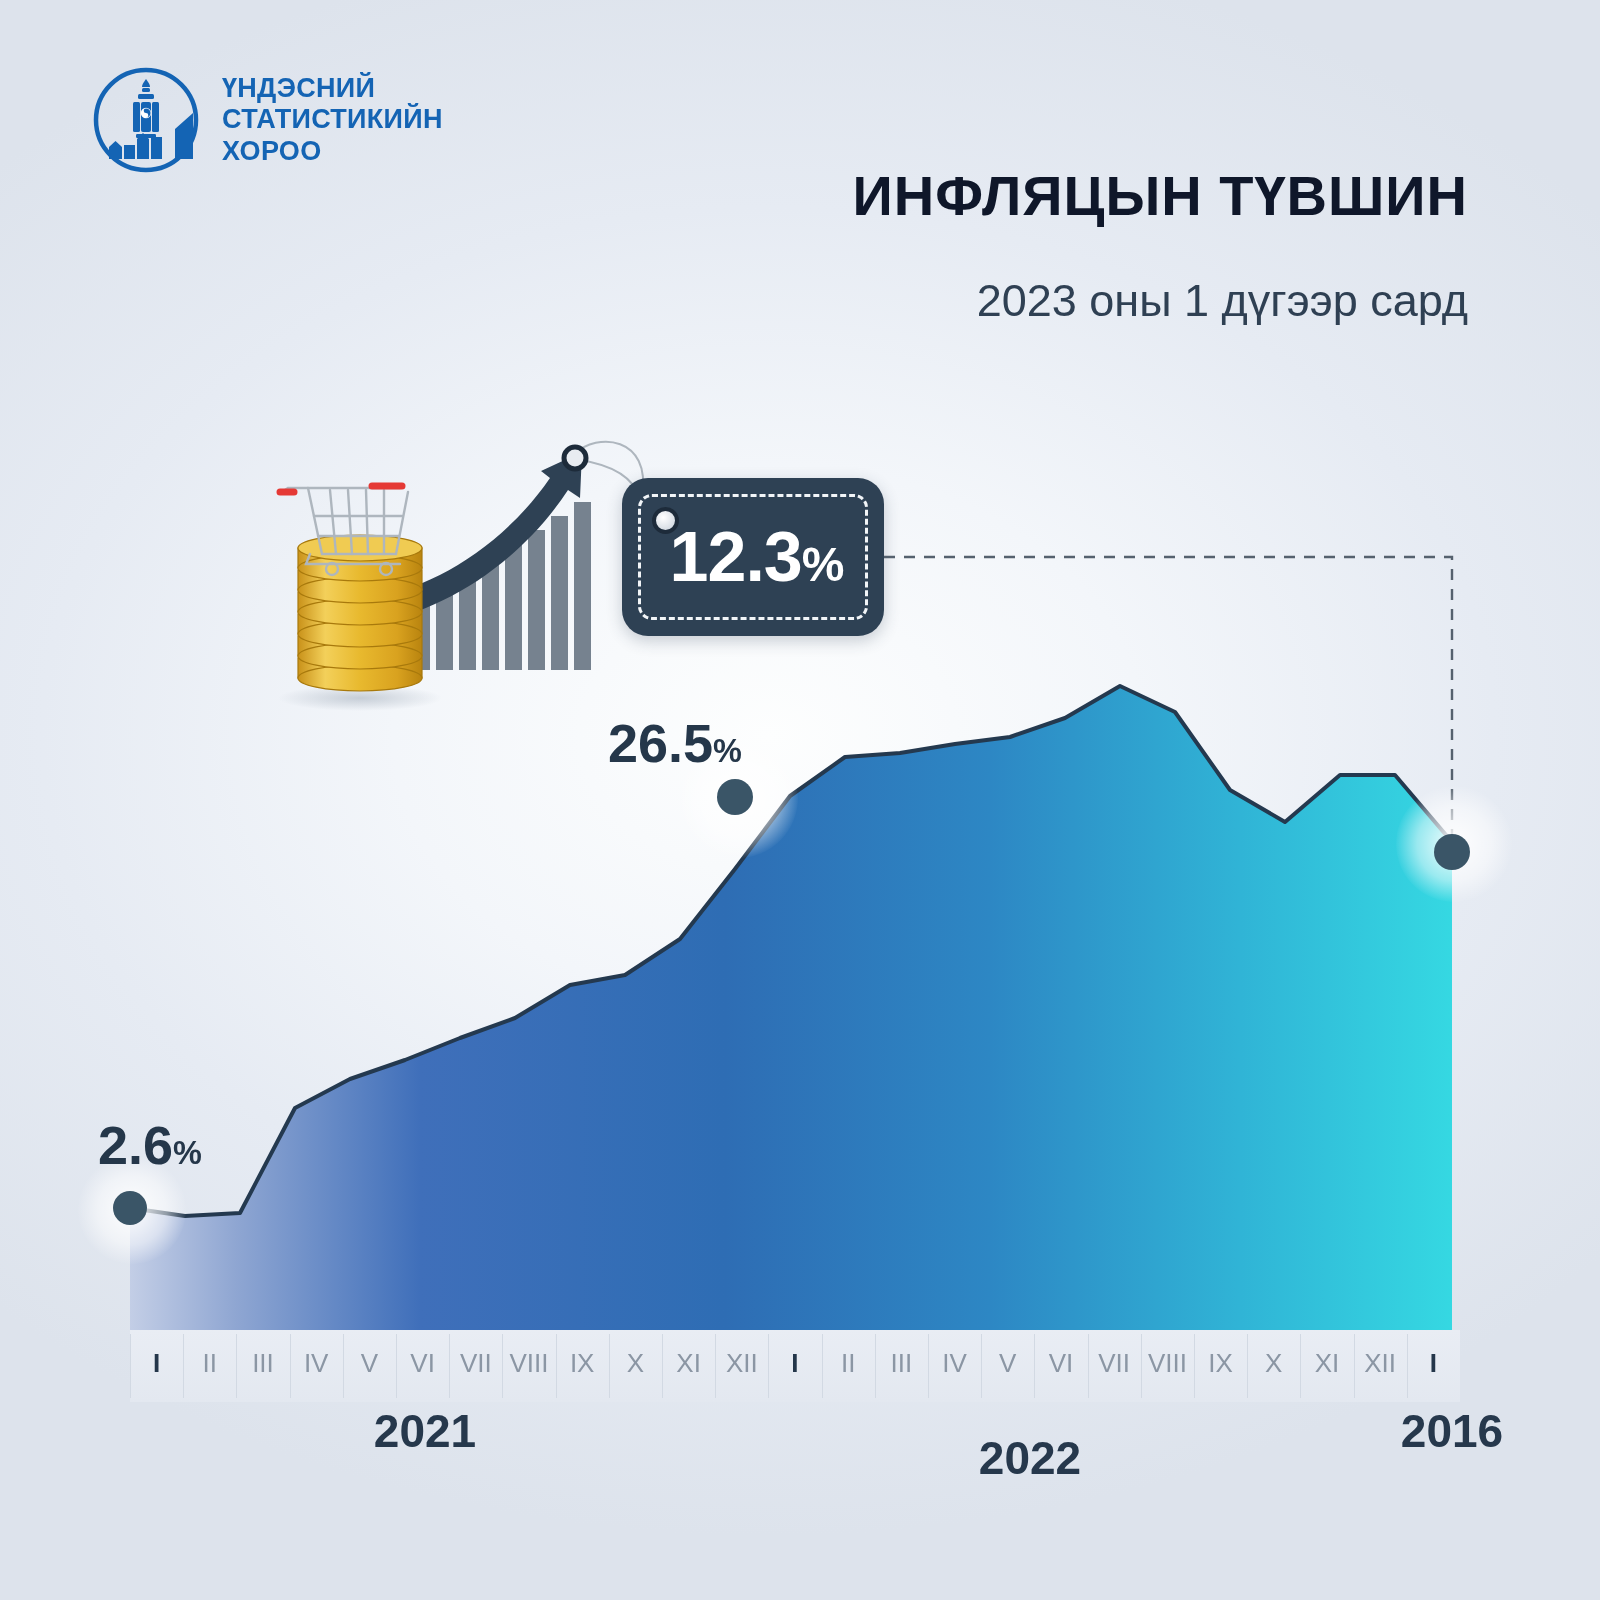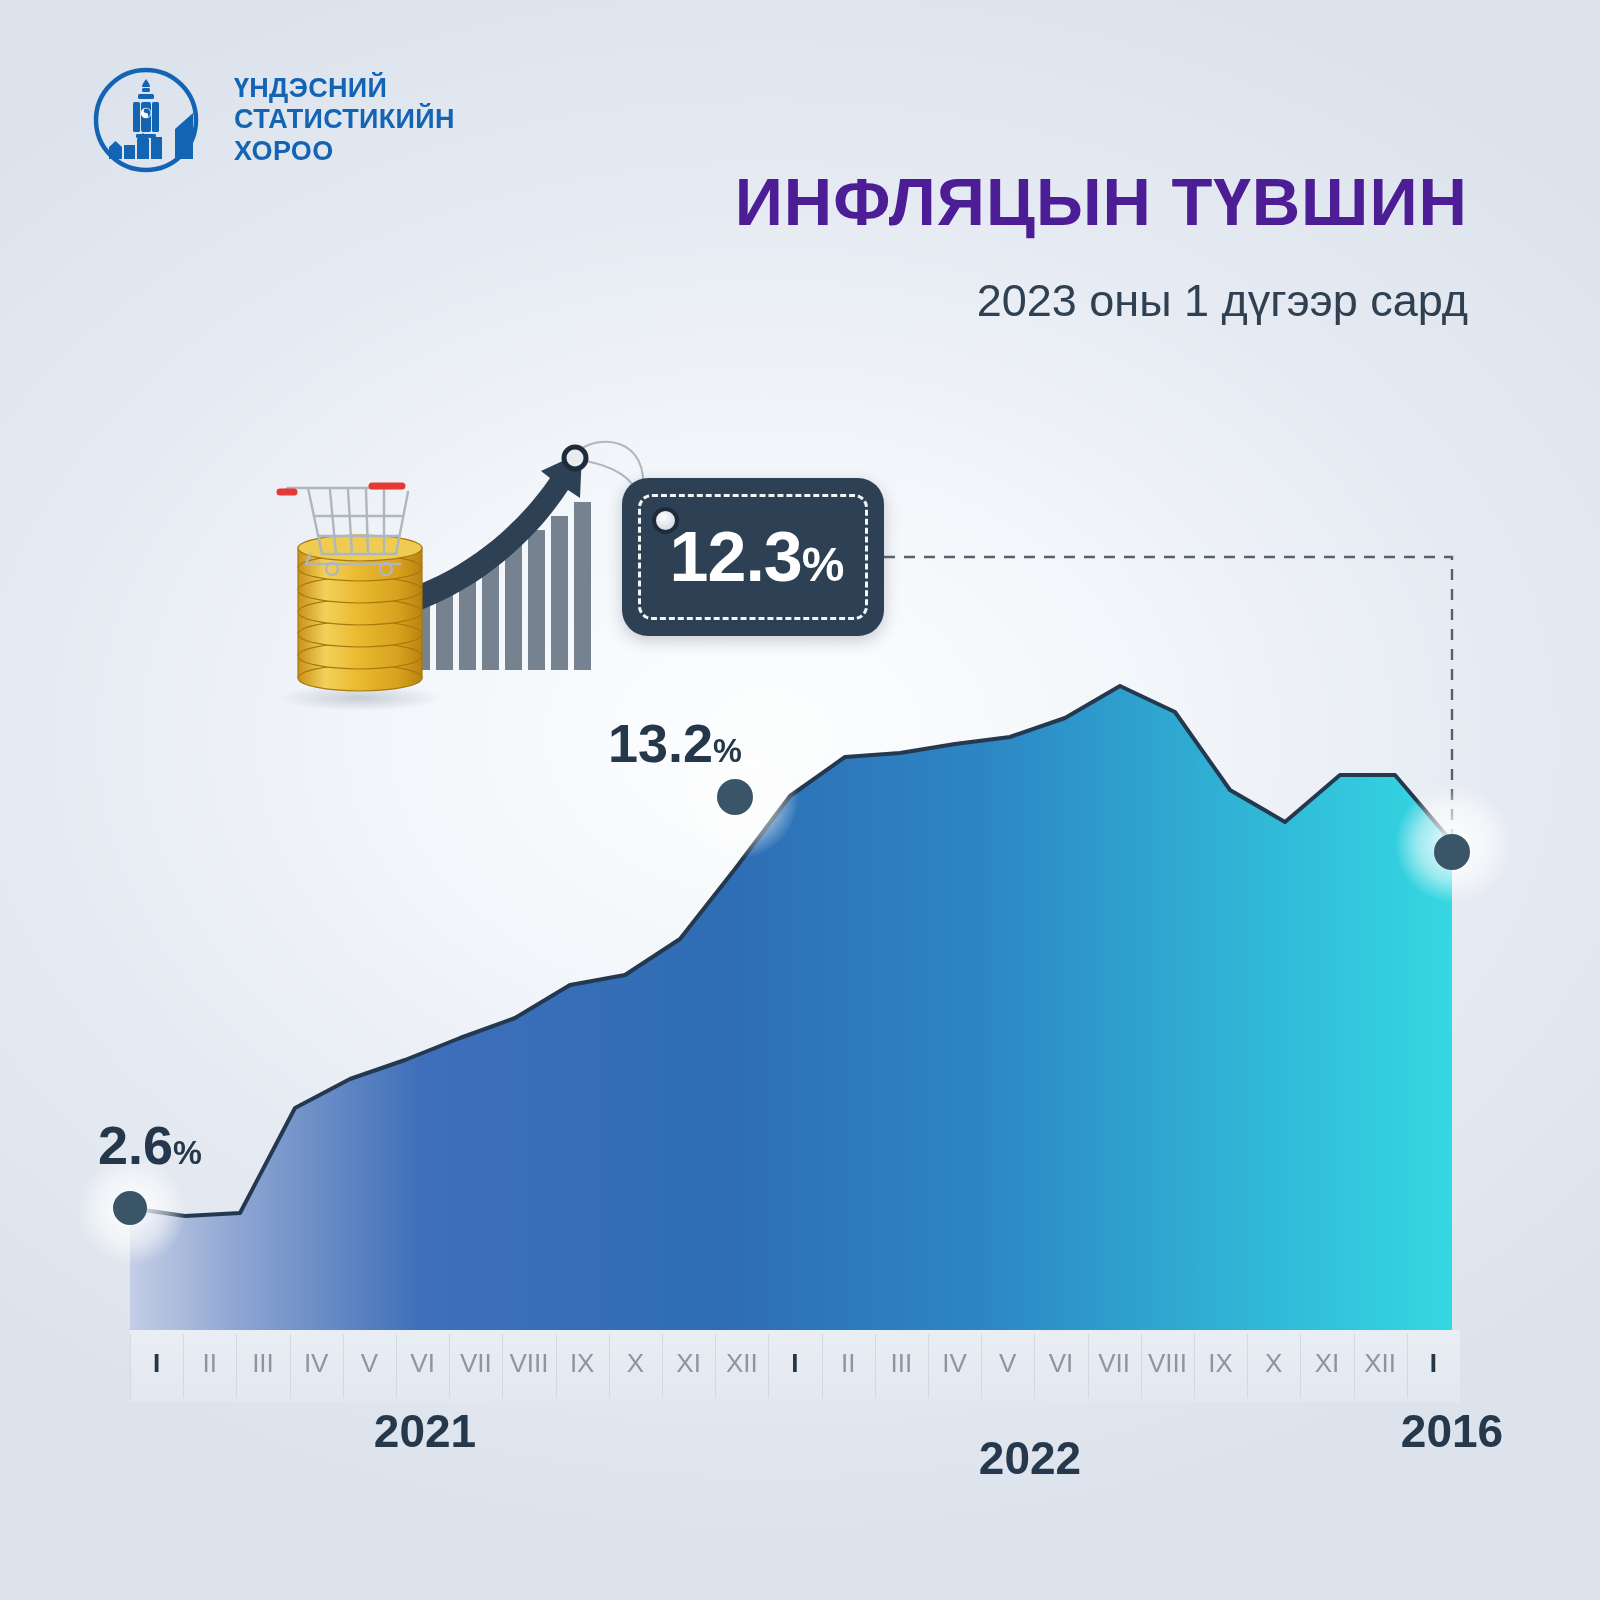--- a/index.html
+++ b/index.html
@@ -5,30 +5,30 @@
   html,body{margin:0;padding:0;}
   body{
     width:1600px;height:1600px;position:relative;overflow:hidden;
     font-family:"Liberation Sans","DejaVu Sans",sans-serif;
     background:
       radial-gradient(ellipse 1100px 800px at 48% 46%, #fdfefe 0%, #f3f6fa 34%, #e6ebf3 66%, #dde3ec 100%),
       linear-gradient(135deg,#e9eef5 0%,#dfe5ee 50%,#d9e0ea 100%);
   }
 
   
-  .logo-wrap{position:absolute;left:92px;top:66px;display:flex;align-items:center;gap:34px;}
+  .logo-wrap{position:absolute;left:92px;top:66px;display:flex;align-items:center;gap:22px;}
   .logo-mark{width:108px;height:108px;flex:none;}
   .logo-text{
     color:#1464B4;font-weight:bold;font-size:27px;line-height:1.17;
     letter-spacing:.3px;text-transform:uppercase;white-space:pre-line;
   }
 
   .title{
     position:absolute;right:132px;top:168px;text-align:right;
-    font-size:67px;font-weight:bold;color:#4c1d95;letter-spacing:1px;
+    font-size:56px;font-weight:bold;color:#0f172a;letter-spacing:1px;
     line-height:1;white-space:nowrap;
   }
   .subtitle{
     position:absolute;right:132px;top:278px;text-align:left;
     font-size:45px;color:#2F4053;line-height:1;white-space:nowrap;
   }
 
   
   .tag{
     position:absolute;left:622px;top:478px;width:262px;height:158px;
@@ -227,21 +227,21 @@
   <circle cx="130" cy="1208" r="17" fill="#3A5567"></circle>
   <circle cx="735" cy="797" r="18" fill="#3A5567"></circle>
   <circle cx="1452" cy="852" r="18" fill="#3A5567"></circle>
 </svg>
 
 <div class="dlabel" style="left:98px;top:1114px;font-size:54px;">
   <span>2.6</span><span class="pct">%</span>
 </div>
 
 <div class="dlabel" style="left:608px;top:712px;font-size:54px;">
-  <span>13.2</span><span class="pct">%</span>
+  <span>26.5</span><span class="pct">%</span>
 </div>
 
 <div class="axis">
     <div class="tick jan" style="left: 0px; width: 53.2px;">
       <span class="sep"></span>
       <span class="lbl">I</span>
     </div>
     <div class="tick" style="left: 53.2px; width: 53.2px;">
       <span class="sep"></span>
       <span class="lbl">II</span>

